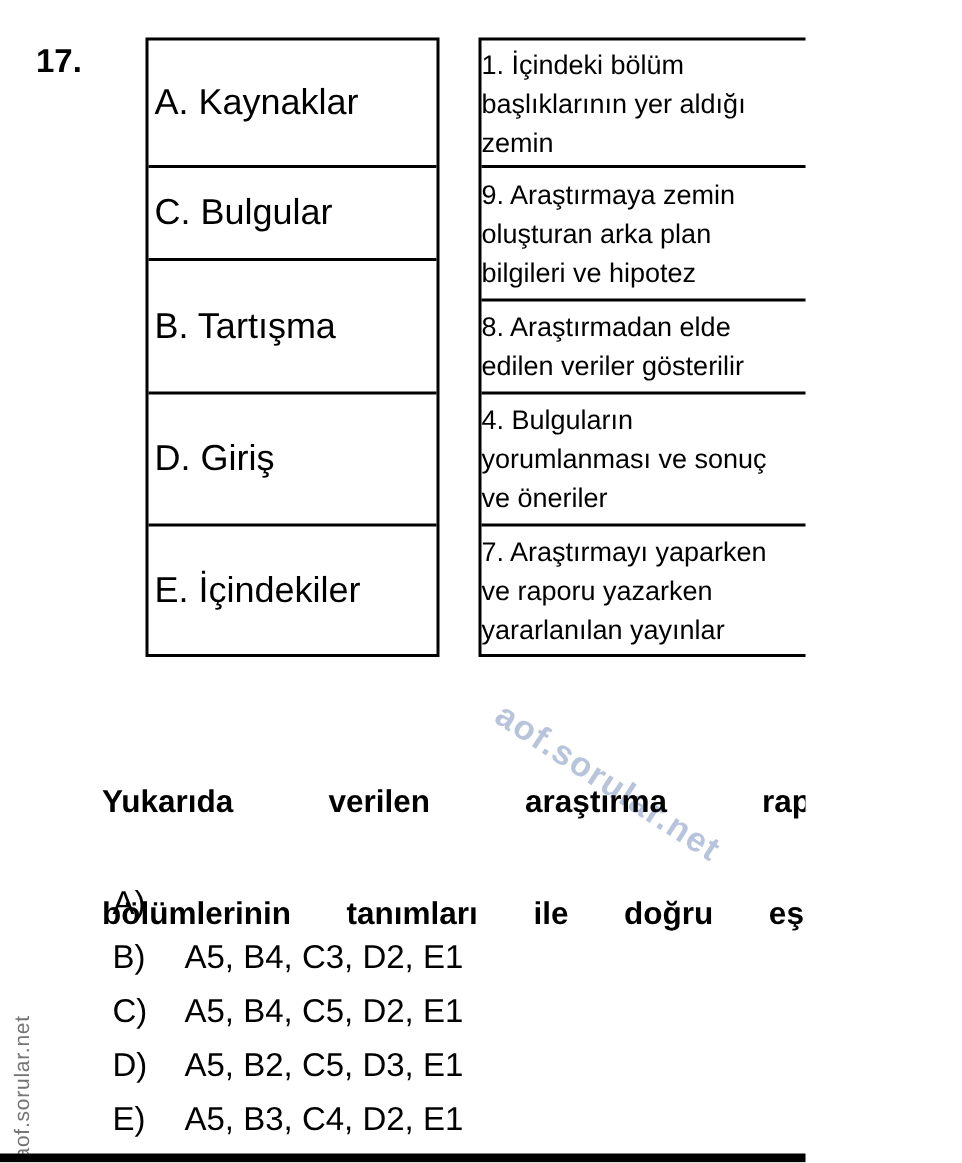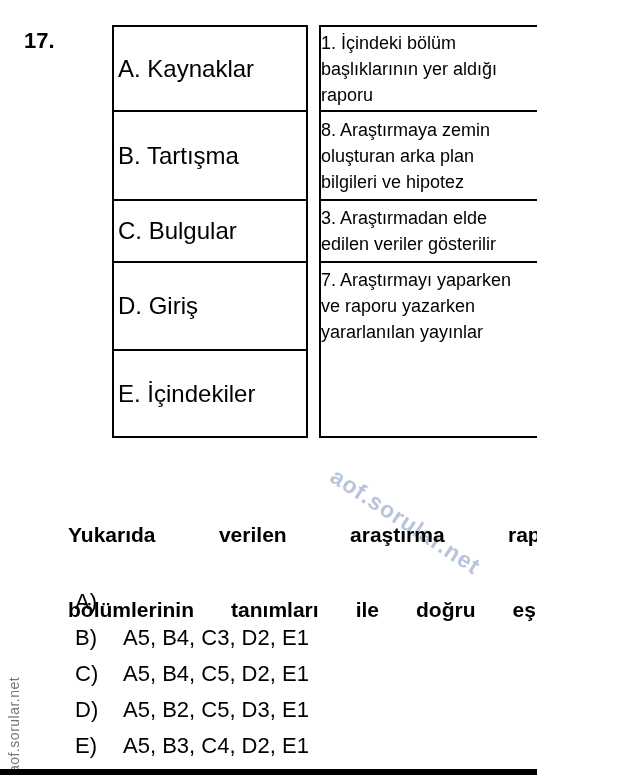--- a/index.html
+++ b/index.html
@@ -3,21 +3,21 @@
 <meta charset="utf-8">
 <style>
   html,body{margin:0;padding:0;background:#fff;}
   .page{position:relative;width:537px;height:775px;background:#ffffff;overflow:hidden;
         font-family:"Liberation Sans","DejaVu Sans",sans-serif;color:#000;}
 
   .qnum{position:absolute;left:24px;top:28px;font-size:22px;font-weight:bold;}
 
   
   .tbl{position:absolute;border:2px solid #000;box-sizing:border-box;background:#fff;}
-  .tbl-left{left:97px;top:25px;width:196px;height:413px;margin-left:15px;}
+  .tbl-left{left:97px;top:25px;width:196px;height:413px;}
   .tbl-right{left:319px;top:25px;width:272px;height:413px;}
   .trow{box-sizing:border-box;border-bottom:2px solid #000;display:flex;align-items:center;}
   .trow:last-child{border-bottom:none;}
   .h1{height:85px;} .h2{height:89px;} .h3{height:62px;} .h4{height:88px;} .h5{height:85px;}
   .tbl-left .trow{padding-left:4px;font-size:24px;}
   .tbl-right .trow{justify-content:center;}
   .cell-center{width:100%;text-align:left;font-size:18px;line-height:26px;}
 
   
   .question{position:absolute;left:68px;top:473px;width:545px;font-size:21px;font-weight:bold;
@@ -44,53 +44,60 @@
 <body>
 
 <div class="page">
 
   <div class="qnum">17.</div>
 
   <div class="tbl tbl-left">
     <div class="trow h1">
       <span>A. Kaynaklar</span>
     </div>
+    <div class="trow h3">
+      <span>C. Bulgular</span>
+    </div>
     <div class="trow h2">
       <span>B. Tartışma</span>
-    </div>
-    <div class="trow h3">
-      <span>C. Bulgular</span>
     </div>
     <div class="trow h4">
       <span>D. Giriş</span>
     </div>
     <div class="trow h5">
       <span>E. İçindekiler</span>
     </div>
   </div>
 
   <div class="tbl tbl-right">
     <div class="trow h1">
       <div class="cell-center">
         <div>1. İçindeki bölüm</div>
         <div>başlıklarının yer aldığı</div>
-        <div>raporu</div>
+        <div>zemin</div>
       </div>
     </div>
     <div class="trow h2">
       <div class="cell-center">
-        <div>8. Araştırmaya zemin</div>
+        <div>9. Araştırmaya zemin</div>
         <div>oluşturan arka plan</div>
         <div>bilgileri ve hipotez</div>
       </div>
     </div>
     <div class="trow h3">
       <div class="cell-center">
-        <div>3. Araştırmadan elde</div>
+        <div>8. Araştırmadan elde</div>
         <div>edilen veriler gösterilir</div>
+      </div>
+    </div>
+    <div class="trow h4">
+      <div class="cell-center">
+        <div>4. Bulguların</div>
+        <div>yorumlanması ve sonuç</div>
+        <div>ve öneriler</div>
       </div>
     </div>
     <div class="trow h5">
       <div class="cell-center">
         <div>7. Araştırmayı yaparken</div>
         <div>ve raporu yazarken</div>
         <div>yararlanılan yayınlar</div>
       </div>
     </div>
   </div>

